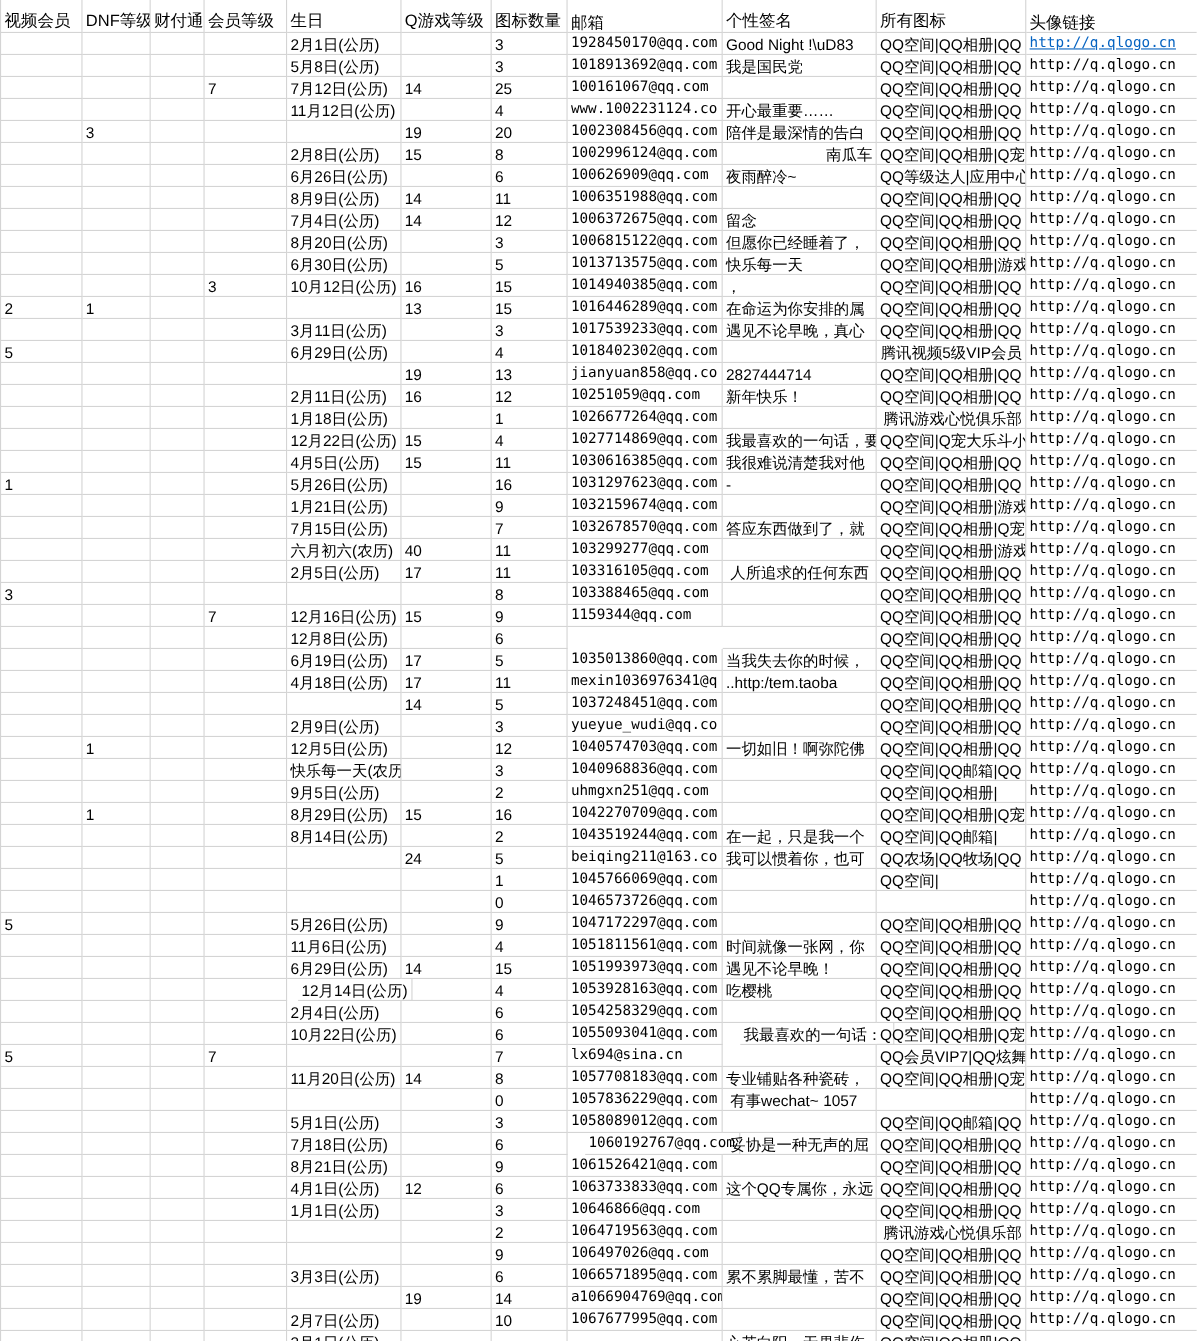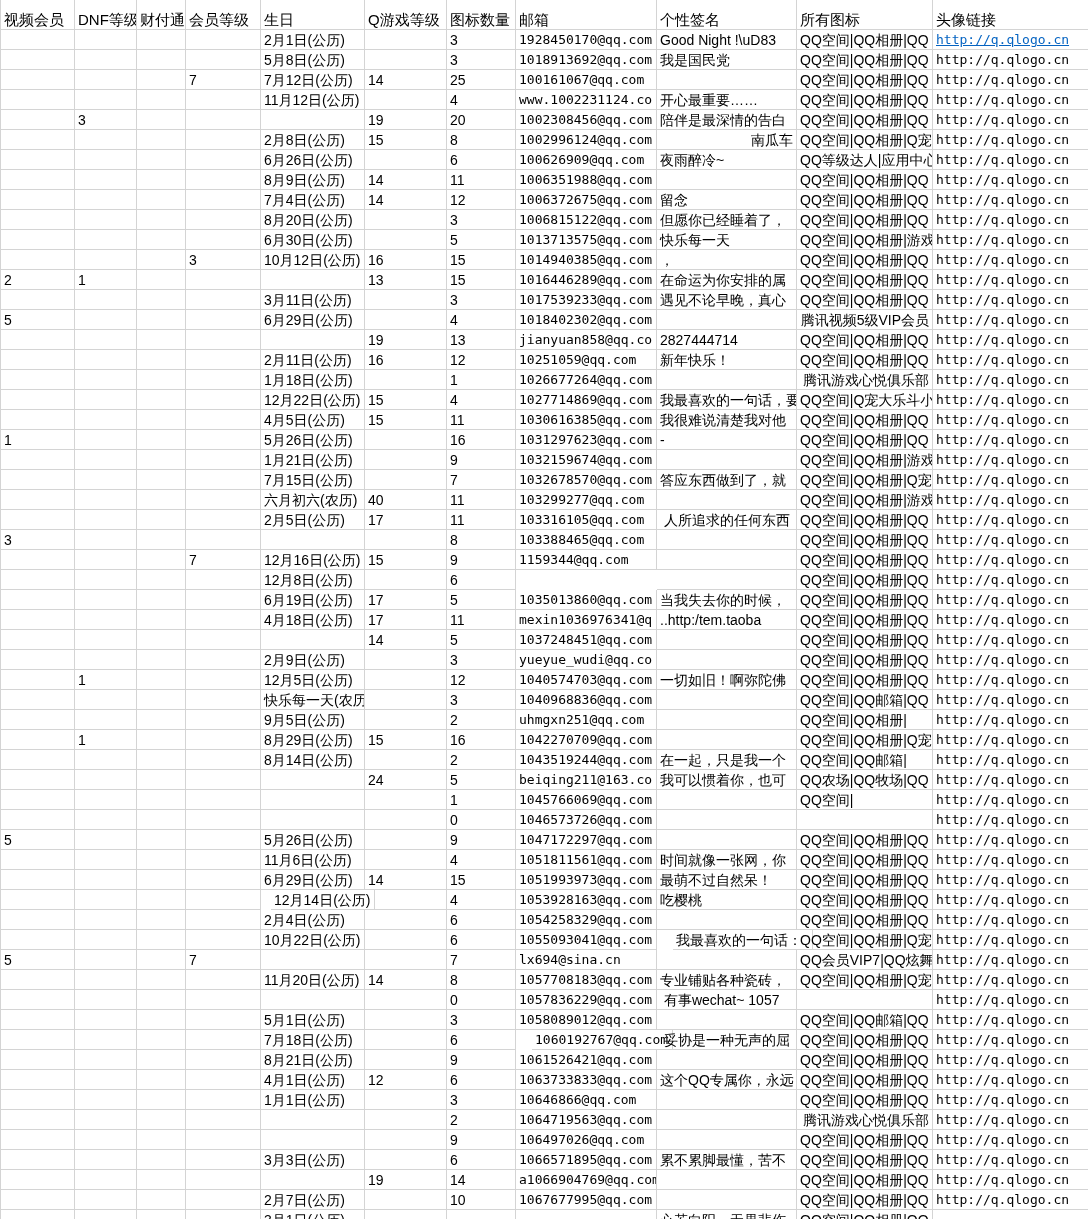--- a/index.html
+++ b/index.html
@@ -607,21 +607,21 @@
       </div>
       <div class="row h20">
         <div class="cell first" style="left: 0px; width: 75px;"></div>
         <div class="cell" style="left: 75px; width: 62px;"></div>
         <div class="cell" style="left: 137px; width: 49px;"></div>
         <div class="cell" style="left: 186px; width: 75px;"></div>
         <div class="cell" style="left: 261px; width: 104px;">6月29日(公历)</div>
         <div class="cell" style="left: 365px; width: 82px;">14</div>
         <div class="cell" style="left: 447px; width: 69px;">15</div>
         <div class="cell mono" style="left: 516px; width: 141px;">1051993973@qq.com</div>
-        <div class="cell" style="left: 657px; width: 140px;">最萌不过自然呆！</div>
+        <div class="cell" style="left: 657px; width: 140px;">遇见不论早晚！</div>
         <div class="cell" style="left: 797px; width: 136px;">QQ空间|QQ相册|QQ</div>
         <div class="cell mono" style="left: 933px; width: 187px;">http://q.qlogo.cn</div>
       </div>
       <div class="row h20">
         <div class="cell first" style="left: 0px; width: 75px;"></div>
         <div class="cell" style="left: 75px; width: 62px;"></div>
         <div class="cell" style="left: 137px; width: 49px;"></div>
         <div class="cell" style="left: 186px; width: 75px;"></div>
         <div class="cell" style="left: 271px; width: 104px;">12月14日(公历)</div>
         <div class="cell" style="left: 365px; width: 82px;"></div>

